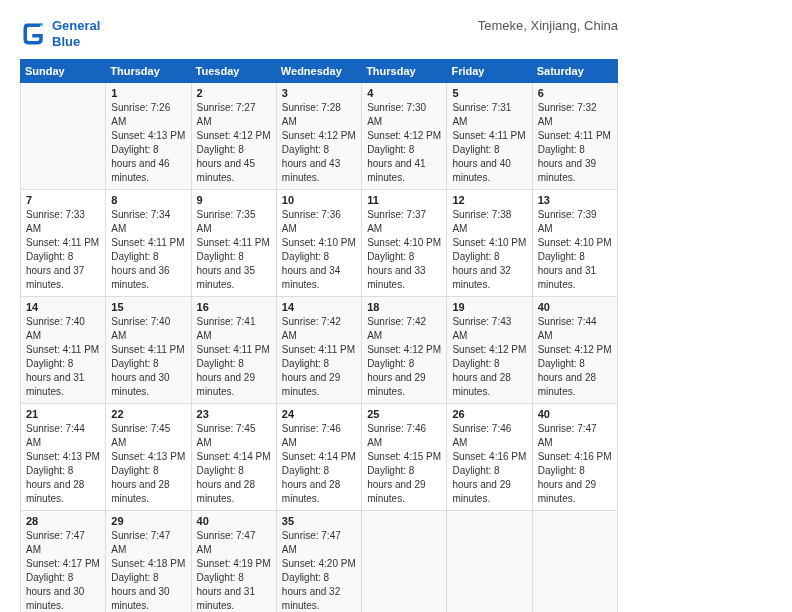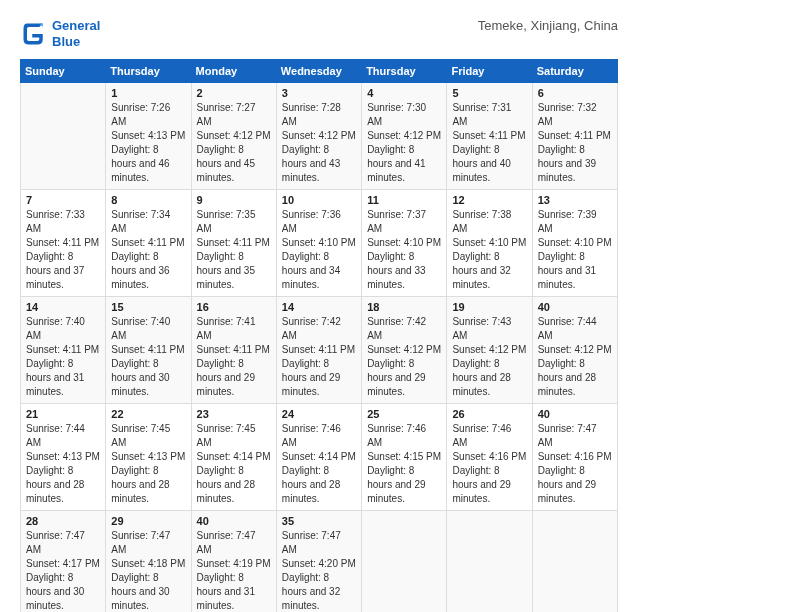--- a/index.html
+++ b/index.html
@@ -113,21 +113,21 @@
       <div class="subtitle">Temeke, Xinjiang, China</div>
     </div>
   </div>
 
   <table>
     <thead>
       <tr>
 
       <th>Sunday</th>
           <th>Thursday</th>
-          <th>Monday</th>
+          <th>Tuesday</th>
           <th>Wednesday</th>
           <th>Thursday</th>
           <th>Friday</th>
           <th>Saturday</th>
         </tr>
     </thead>
     <tbody id="calendar-body">
     <tr>
           <td></td>
           <td>

